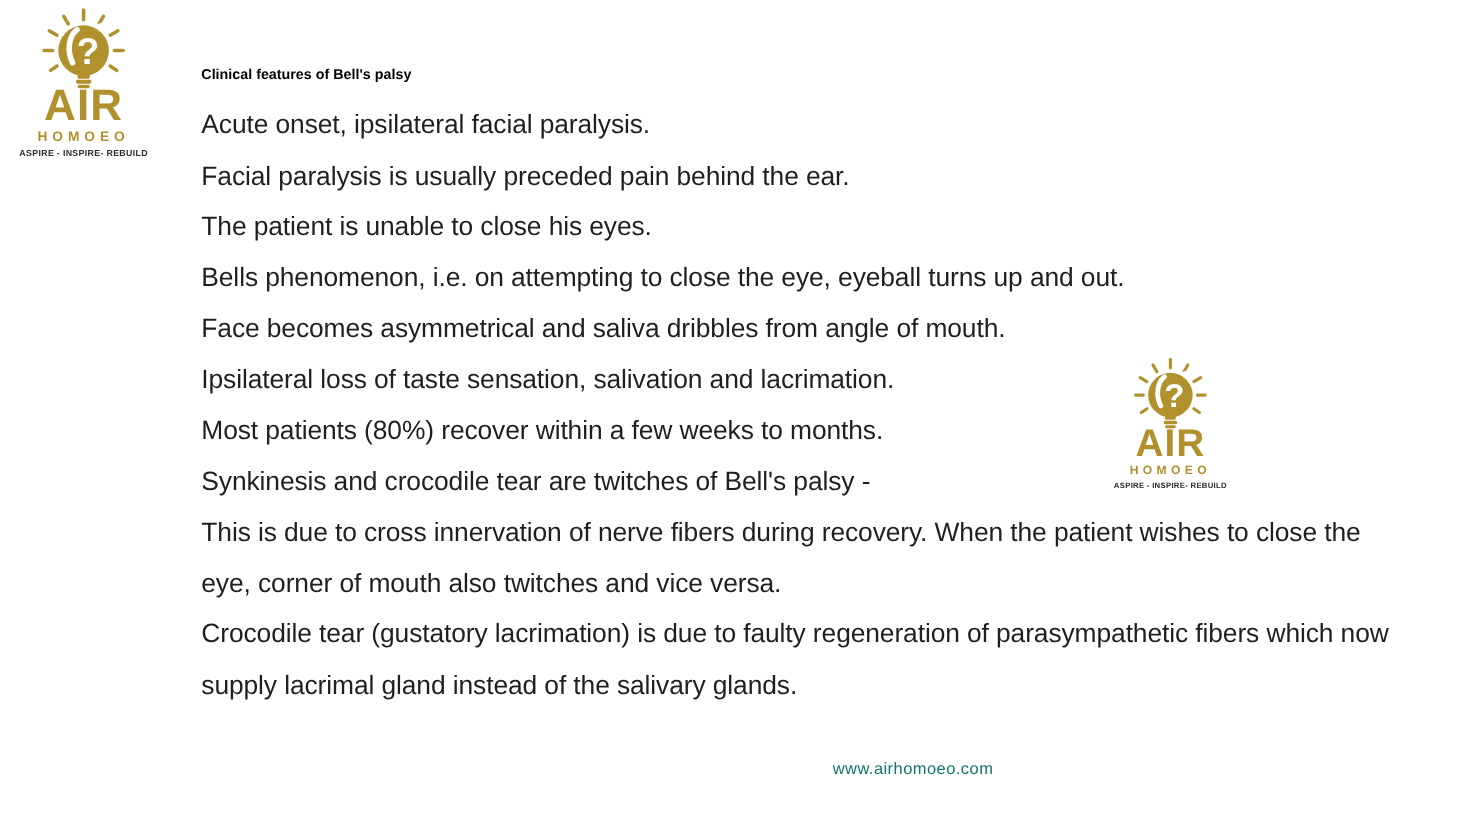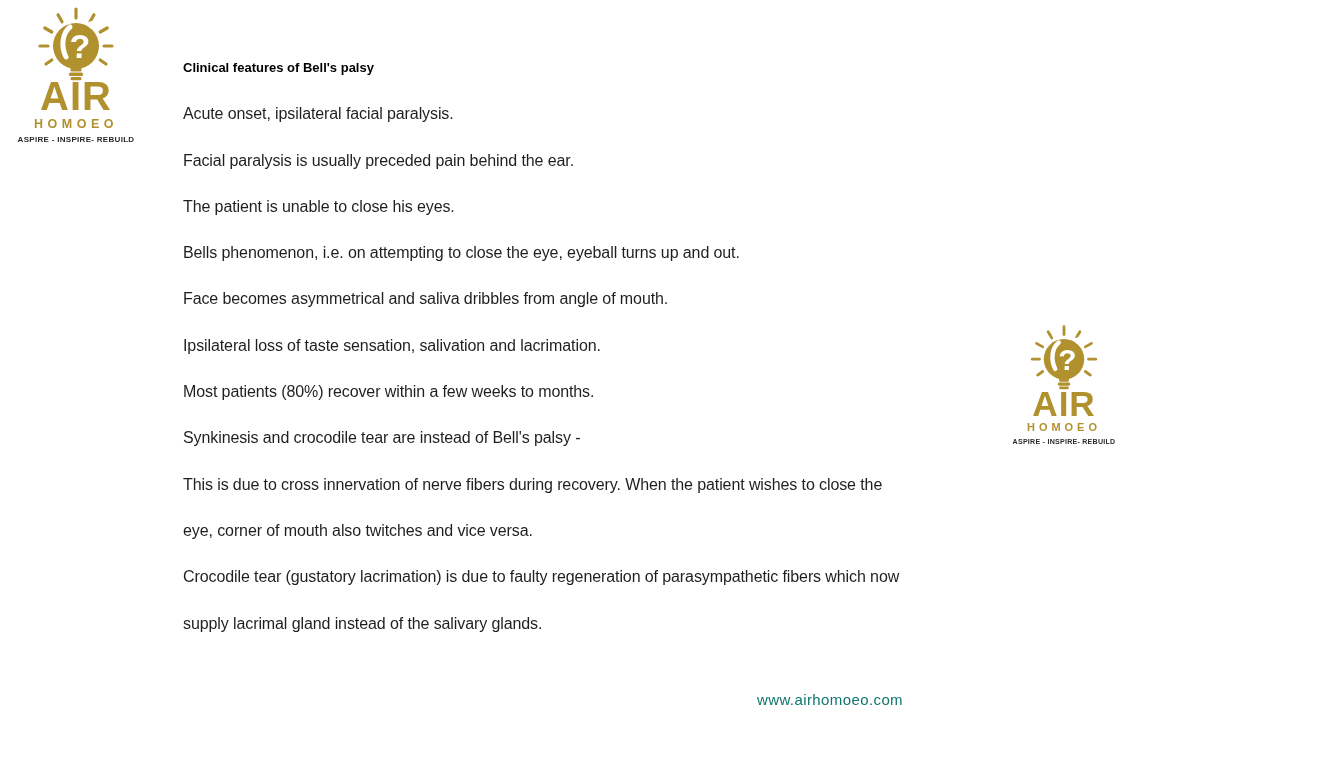--- a/index.html
+++ b/index.html
@@ -64,21 +64,21 @@
   }
   .slide-title {
     font-size: 13px;
     font-weight: bold;
     color: #000000;
     line-height: 46.3px;
     height: 46.3px;
     white-space: nowrap;
   }
   .slide-line {
-    font-size: 16px;
+    font-size: 24px;
     color: #1f1f1f;
     letter-spacing: -0.1px;
     line-height: 46.3px;
     height: 46.3px;
     white-space: nowrap;
   }
 
   
   .watermark {
     position: absolute;
@@ -149,21 +149,21 @@
 
   <div class="content">
     <div class="slide-title">Clinical features of Bell's palsy</div>
     <div class="slide-line">Acute onset, ipsilateral facial paralysis.</div>
     <div class="slide-line">Facial paralysis is usually preceded pain behind the ear.</div>
     <div class="slide-line">The patient is unable to close his eyes.</div>
     <div class="slide-line">Bells phenomenon, i.e. on attempting to close the eye, eyeball turns up and out.</div>
     <div class="slide-line">Face becomes asymmetrical and saliva dribbles from angle of mouth.</div>
     <div class="slide-line">Ipsilateral loss of taste sensation, salivation and lacrimation.</div>
     <div class="slide-line">Most patients (80%) recover within a few weeks to months.</div>
-    <div class="slide-line">Synkinesis and crocodile tear are instead of Bell's palsy -</div>
+    <div class="slide-line">Synkinesis and crocodile tear are twitches of Bell's palsy -</div>
     <div class="slide-line">This is due to cross innervation of nerve fibers during recovery. When the patient wishes to close the</div>
     <div class="slide-line">eye, corner of mouth also twitches and vice versa.</div>
     <div class="slide-line">Crocodile tear (gustatory lacrimation) is due to faulty regeneration of parasympathetic fibers which now</div>
     <div class="slide-line">supply lacrimal gland instead of the salivary glands.</div>
   </div>
 
   <div class="watermark">www.airhomoeo.com</div>
 
 </div>
 

